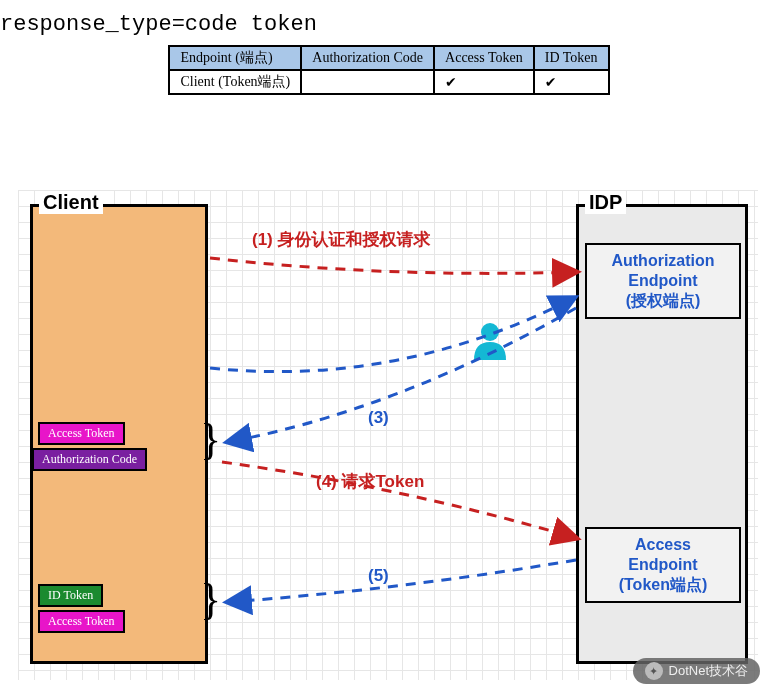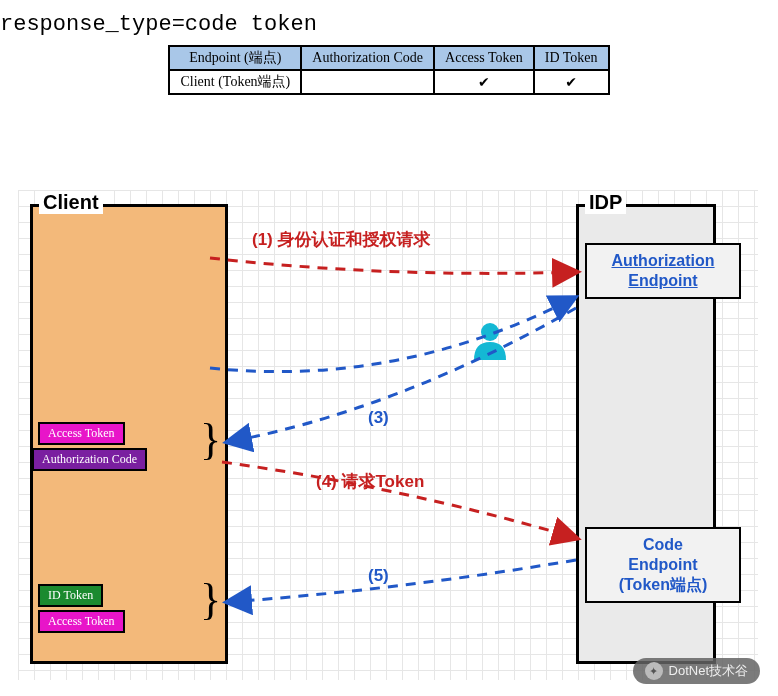--- a/index.html
+++ b/index.html
@@ -19,46 +19,46 @@
   
   .tbl {
     margin: 0 auto 18px;
     border-collapse: collapse;
     font-family: "Comic Sans MS", cursive;
     font-size: 14px;
   }
   .tbl th, .tbl td {
     border: 2px solid #000;
     padding: 2px 10px;
-    text-align: center;
+    text-align: left;
     background: #fff;
     white-space: nowrap;
   }
   .tbl th { background: #a9c7e8; font-weight: 400; }
   
   .diagram {
     position: absolute;
     left: 18px; top: 190px;
     width: 740px; height: 490px;
     background-image:
       linear-gradient(#e6e6e6 1px, transparent 1px),
       linear-gradient(90deg, #e6e6e6 1px, transparent 1px);
     background-size: 16px 16px;
   }
   .box-client {
     position: absolute;
     left: 12px; top: 14px;
-    width: 198px; height: 460px;
+    width: 178px; height: 460px;
     background: #f3b97a;
     border: 3px solid #000;
   }
   .box-idp {
     position: absolute;
     left: 558px; top: 14px;
-    width: 140px; height: 460px;
+    width: 172px; height: 460px;
     background: #eaeaea;
     border: 3px solid #000;
   }
   .box-title {
     position: absolute;
     top: -16px; left: 6px;
     font-size: 20px;
     font-weight: 700;
     background: #fff;
     padding: 0 4px;
@@ -68,21 +68,21 @@
     left: 6px; width: 156px;
     padding: 6px;
     border: 2px solid #000;
     background: #f2f2f2;
     color: #2158c7;
     font-size: 16px;
     font-weight: 700;
     text-align: center;
     line-height: 1.25;
   }
-  .idp-item.auth { top: 36px; text-decoration: underline; }
+  .idp-item.auth { top: 36px; }
   .idp-item.token { top: 320px; }
   
   .chip {
     position: absolute;
     left: 20px;
     padding: 2px 8px;
     font-size: 12px;
     color: #fff;
     font-family: cursive;
     border: 2px solid #000;
@@ -173,23 +173,24 @@
 
   <div class="box-client">
     <div class="box-title">Client</div>
   </div>
 
   <div class="box-idp">
     <div class="box-title">IDP</div>
     <div class="idp-item auth">
       <div>Authorization</div>
       <div>Endpoint</div>
+      <div>(授权端点)</div>
     </div>
     <div class="idp-item token">
-      <div>Code</div>
+      <div>Access</div>
       <div>Endpoint</div>
       <div>(Token端点)</div>
     </div>
   </div>
 
   <div class="chip magenta at1">Access Token</div>
   <div class="chip purple  code">Authorization Code</div>
   <div class="chip green   idtok">ID Token</div>
   <div class="chip magenta at2">Access Token</div>
 

